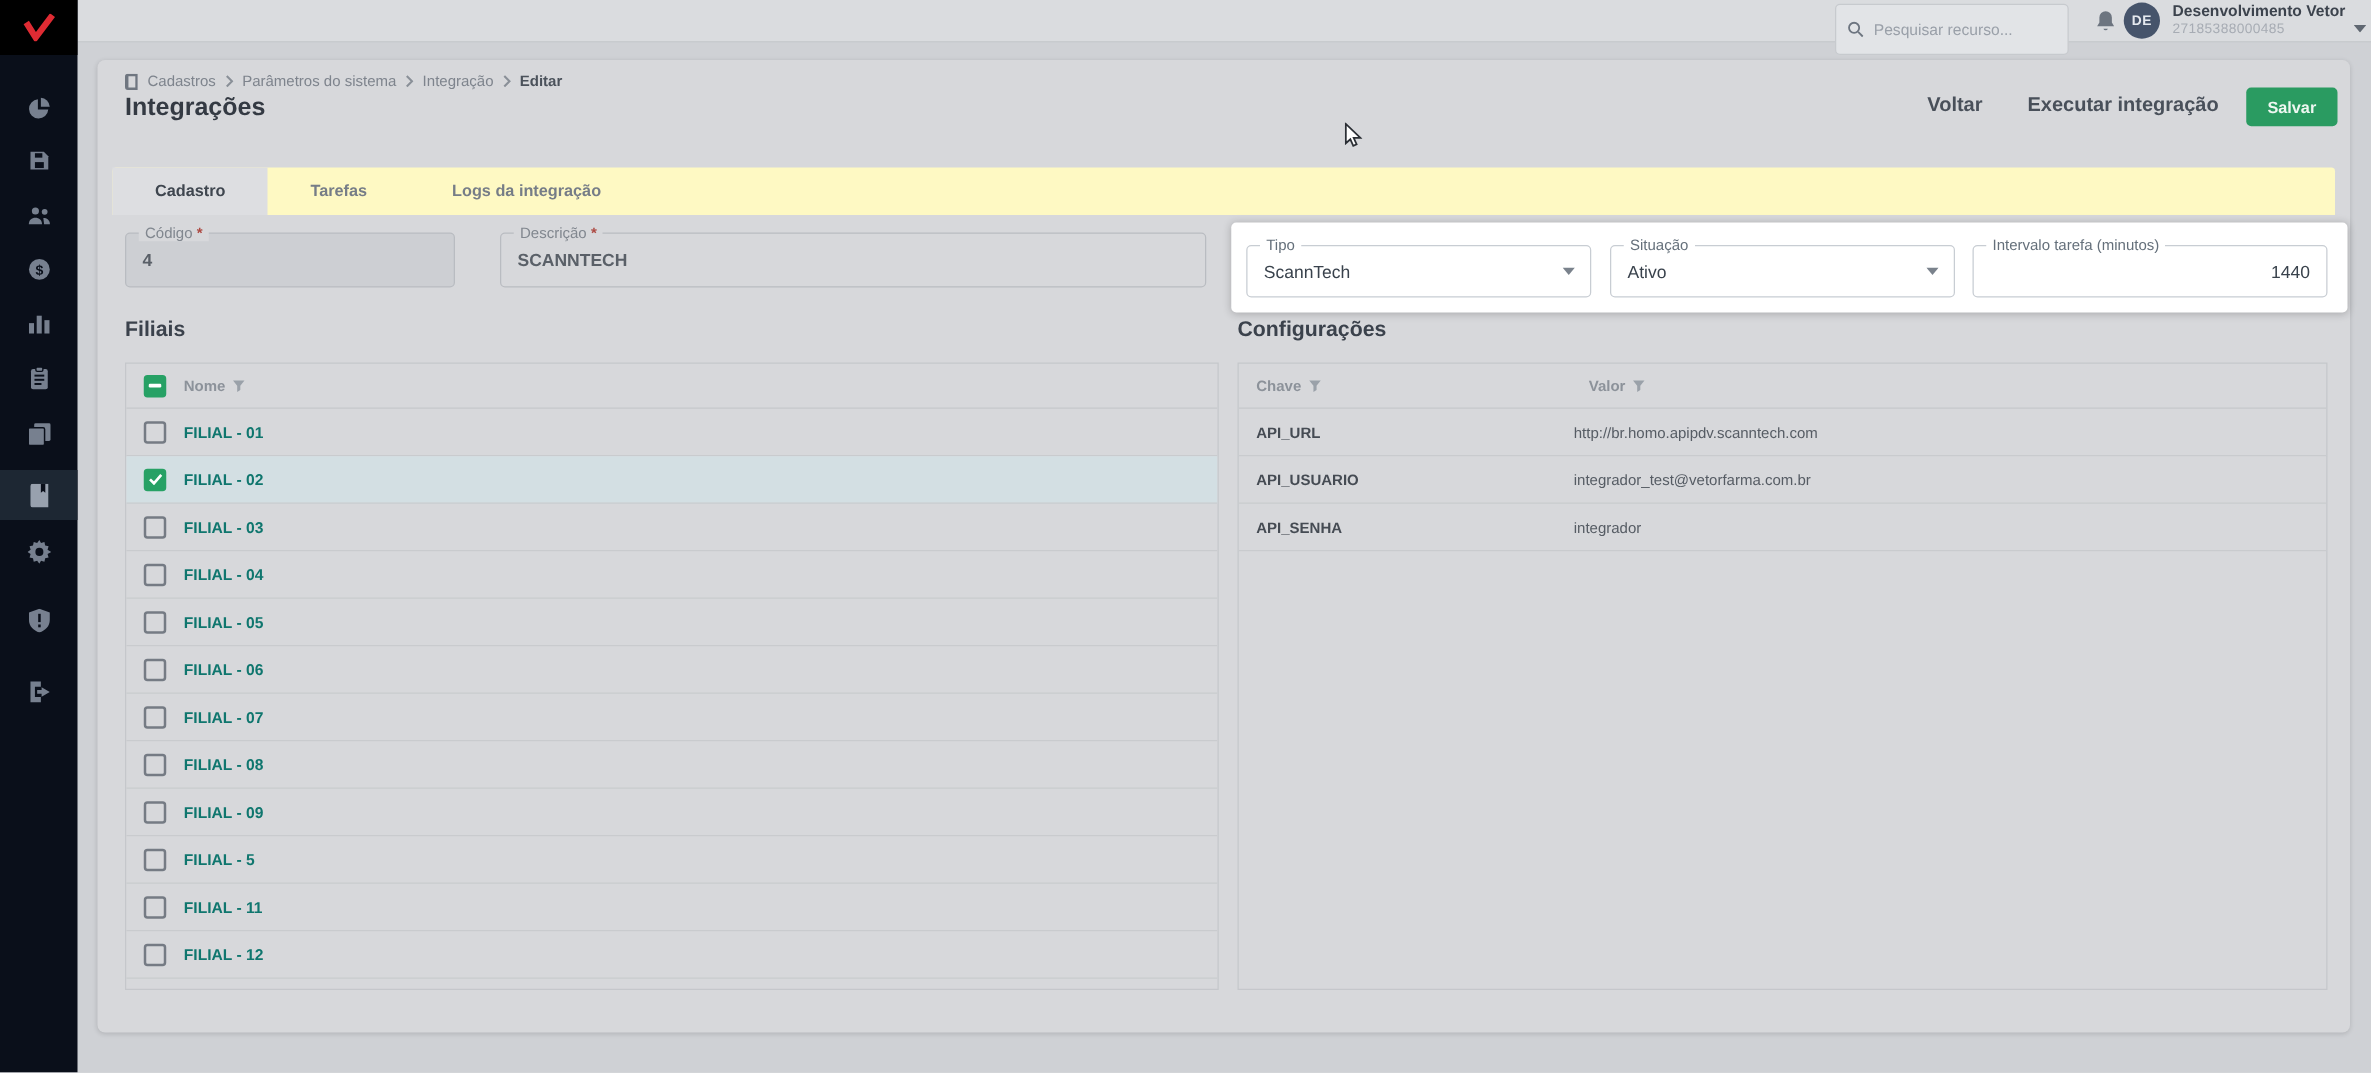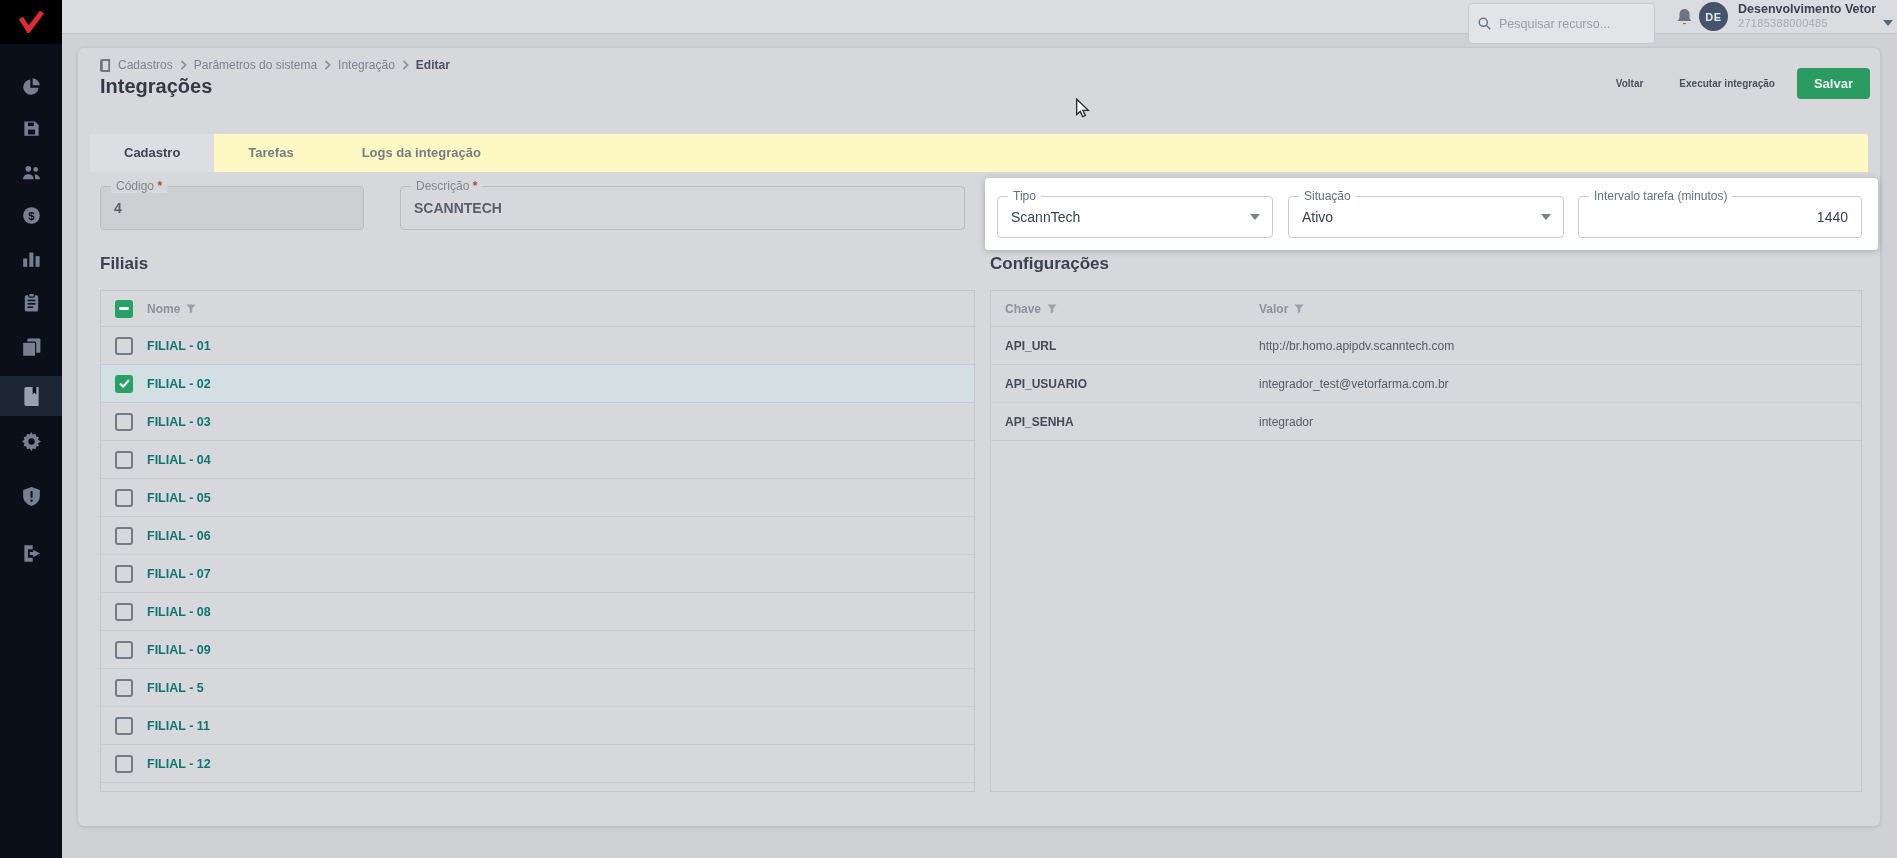--- a/index.html
+++ b/index.html
@@ -31,21 +31,21 @@
 
   
   .card { position:absolute; left:78px; top:48px; width:1802px; height:778px; background:#d7d8db; border-radius:6px; box-shadow:0 1px 4px rgba(0,0,0,.14); }
   .breadcrumb { position:absolute; left:22px; top:10px; display:flex; align-items:center; gap:7px; font-size:12px; color:#7e848d; }
   .bc-home svg { width:11px; height:13px; fill:#6f7680; }
   .bc-sep svg { width:7px; height:10px; stroke:#8a9098; fill:none; stroke-width:2; }
   .bc-item { cursor:pointer; }
   .bc-item.last { color:#4b525b; font-weight:bold; cursor:default; }
   .page-title { position:absolute; left:22px; top:27px; font-size:20px; font-weight:bold; color:#343a43; }
   .actions { position:absolute; right:10px; top:20px; display:flex; align-items:center; gap:8px; }
-  .btn-text { border:none; background:transparent; font-size:10px; font-weight:bold; color:#49505a; padding:8px 14px; cursor:pointer; font-family:inherit; }
+  .btn-text { border:none; background:transparent; font-size:16px; font-weight:bold; color:#49505a; padding:8px 14px; cursor:pointer; font-family:inherit; }
   .btn-green { border:none; background:#2a9b61; color:#eef7f1; font-size:13px; font-weight:bold; border-radius:4px; padding:8px 17px; cursor:pointer; font-family:inherit; }
 
   
   .tabbar { position:absolute; left:12px; top:86px; width:1778px; height:38px; background:#fef9c3; border-radius:3px 3px 0 0; display:flex; }
   .tab { height:38px; line-height:38px; padding:0 34px; font-size:13px; font-weight:bold; color:#767d87; cursor:pointer; }
   .tab.active { background:#dddee1; color:#3f464f; }
 
   
   .field { position:absolute; height:44px; border:1px solid #b9bcc1; border-radius:4px; }
   .flab { position:absolute; top:-8px; left:10px; font-size:12px; color:#81878f; background:#d7d8db; padding:0 5px; white-space:nowrap; }
@@ -83,21 +83,21 @@
   .cb { width:18px; height:18px; border:2px solid #757b84; border-radius:3px; margin-left:14px; display:flex; align-items:center; justify-content:center; cursor:pointer; flex:none; }
   .cb.on { background:#27a165; border-color:#27a165; }
   .cb.on svg { width:11px; height:9px; stroke:#fff; stroke-width:2.4; fill:none; }
   .cb.ind { background:#27a165; border-color:#27a165; }
   .cb.ind::after { content:""; width:10px; height:2.5px; background:#fff; border-radius:1px; }
   .flabel { margin-left:14px; font-size:12.5px; font-weight:bold; color:#0f766e; }
   .crow { height:38px; border-bottom:1px solid #c9cbce; display:flex; align-items:center; font-size:12px; }
   .ckey { width:268px; padding-left:14px; font-weight:bold; color:#454b53; flex:none; }
   .cval { color:#565c64; }
   .hcell-chave { width:268px; padding-left:14px; display:flex; align-items:center; flex:none; }
-  .hcell-valor { display:flex; align-items:center; }
+  .hcell-valor { display:flex; align-items:center;margin-left:12px; }
   .fil-head-name { margin-left:14px; display:flex; align-items:center; }
 
   
   .cursor { position:absolute; left:1075px; top:98px; z-index:20; pointer-events:none; }
 </style>
 </head>
 <body>
 
 <aside class="sidebar">
   <div class="logo">

